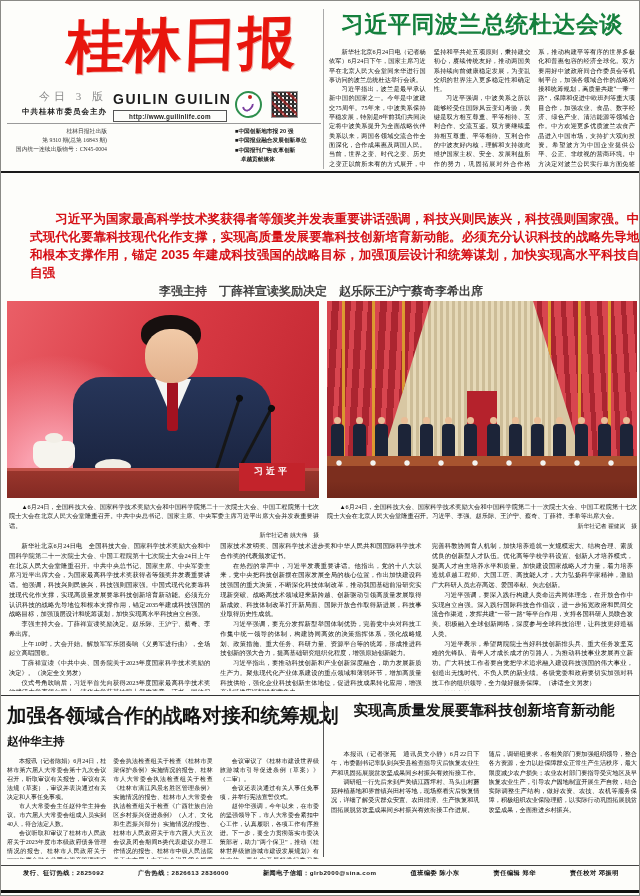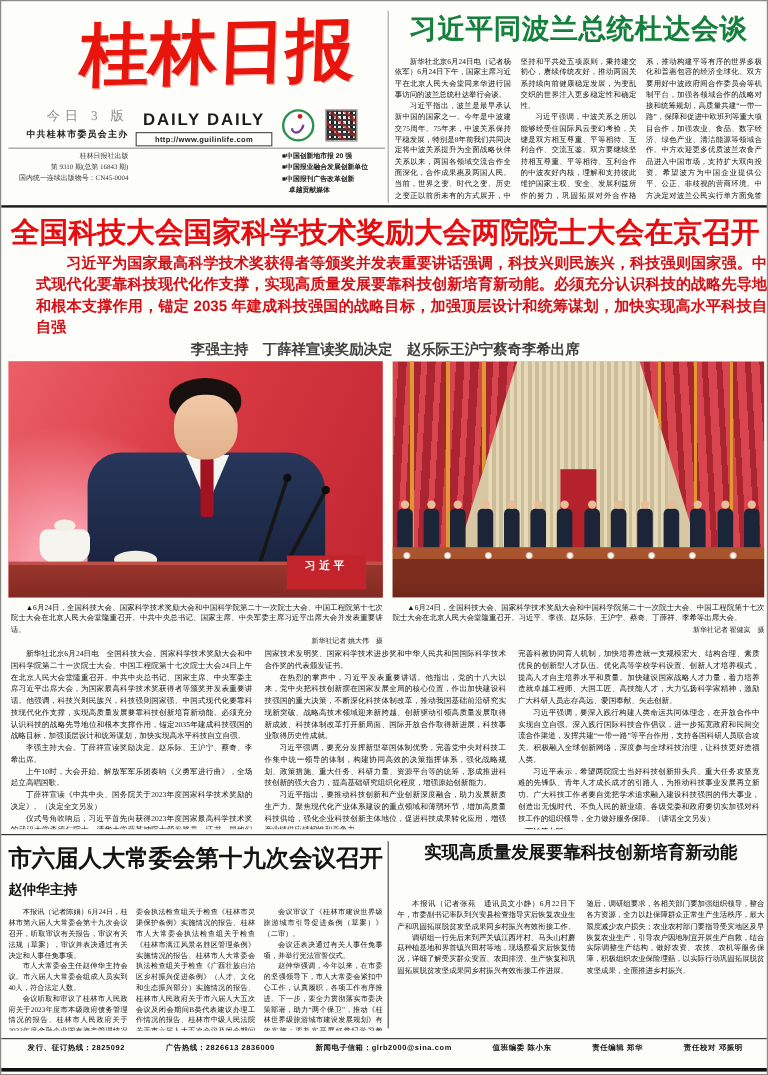--- a/index.html
+++ b/index.html
@@ -148,21 +148,21 @@
     <div class="m-left">
       <div class="edition-note">今日 3 版</div>
       <div class="organizer">中共桂林市委员会主办</div>
     </div>
     <div class="m-pub">
         <p>桂林日报社出版</p>
         <p>第 9310 期(总第 16843 期)</p>
         <p>国内统一连续出版物号：CN45-0004</p>
       </div>
     <div class="m-eng">
-      <div class="eng-name">DAILY DAILY</div>
+      <div class="eng-name">GUILIN GUILIN</div>
       <div class="website-box">http://www.guilinlife.com</div>
     </div>
     <div class="logo-badge"></div>
     <div class="qr"></div>
     <div class="m-line"></div>
     <div class="honors">
         <p>■中国创新地市报 20 强</p>
         <p>■中国报业融合发展创新单位</p>
         <p>■中国报刊广告改革创新</p>
         <p>　卓越贡献媒体</p>
@@ -183,21 +183,20 @@
           <p>习近平强调，中波关系之所以能够经受住国际风云变幻考验，关键是双方相互尊重、平等相待、互利合作、交流互鉴。双方要继续坚持相互尊重、平等相待、互利合作的中波友好内核，理解和支持彼此维护国家主权、安全、发展利益所作的努力，巩固拓展对外合作格局，共同反对阵营对抗，维护亚欧大陆繁荣稳定的国际环</p>
         </div>
       <div class="pcol cont">
           <p>系，推动构建平等有序的世界多极化和普惠包容的经济全球化。双方要用好中波政府间合作委员会等机制平台，加强各领域合作的战略对接和统筹规划，高质量共建“一带一路”，保障和促进中欧班列等重大项目合作，加强农业、食品、数字经济、绿色产业、清洁能源等领域合作。中方欢迎更多优质波兰农食产品进入中国市场，支持扩大双向投资。希望波方为中国企业提供公平、公正、非歧视的营商环境。中方决定对波兰公民实行单方面免签15天政策。（下转第七版）</p>
         </div>
     </div>
   </div>
 
   <div class="hr-top"></div>
 
-  <div class="lead-headline">全国科技大会国家科学技术奖励大会两院院士大会在京召开</div>
   <div class="lead-subhead">习近平为国家最高科学技术奖获得者等颁奖并发表重要讲话强调，科技兴则民族兴，科技强则国家强。中国式现代化要靠科技现代化作支撑，实现高质量发展要靠科技创新培育新动能。必须充分认识科技的战略先导地位和根本支撑作用，锚定 2035 年建成科技强国的战略目标，加强顶层设计和统筹谋划，加快实现高水平科技自立自强</div>
   <div class="lead-byline">李强主持　丁薛祥宣读奖励决定　赵乐际王沪宁蔡奇李希出席</div>
 
   <div class="photo-left">
     <div class="pl-body"></div>
     <div class="pl-shirt"></div>
     <div class="pl-tie"></div>
     <div class="pl-hair"></div>
     <div class="pl-face"></div>
     <div class="pl-mic m1"></div>
@@ -261,21 +260,21 @@
           <p>习近平强调，要深入践行构建人类命运共同体理念，在开放合作中实现自立自强。深入践行国际科技合作倡议，进一步拓宽政府和民间交流合作渠道，发挥共建“一带一路”等平台作用，支持各国科研人员联合攻关。积极融入全球创新网络，深度参与全球科技治理，让科技更好造福人类。</p>
           <p>习近平表示，希望两院院士当好科技创新排头兵、重大任务攻坚克难的先锋队、青年人才成长成才的引路人，为推动科技事业发展再立新功。广大科技工作者要自觉把学术追求融入建设科技强国的伟大事业，创造出无愧时代、不负人民的新业绩。各级党委和政府要切实加强对科技工作的组织领导，全力做好服务保障。（讲话全文另发）</p>
         </div>
       <div class="jump-note">（下转第七版）</div>
     </div>
   </div>
 
   <div class="hr-mid"></div>
 
   <div class="bl">
-    <div class="bl-headline">市六届人大常委会第十九次会议召开</div>
+    <div class="bl-headline">加强各领域合作的战略对接和统筹规划</div>
     <div class="bl-byline">赵仲华主持</div>
     <div class="bl-cols">
       <div class="bcol">
           <p>本报讯（记者陈娟）6月24日，桂林市第六届人大常委会第十九次会议召开，听取审议有关报告，审议有关法规（草案），审议并表决通过有关决定和人事任免事项。</p>
           <p>市人大常委会主任赵仲华主持会议。市六届人大常委会组成人员实到40人，符合法定人数。</p>
           <p>会议听取和审议了桂林市人民政府关于2023年度市本级政府债务管理情况的报告、桂林市人民政府关于2023年度金融企业国有资产管理情况专项报告和关于2023年度国有资产管理情况综合报告、桂林市人民检察院关于全市检察机关民事行政检察工作情况的报告、桂林市人大常</p>
         </div>
       <div class="bcol cont">
           <p>委会执法检查组关于检查《桂林市灵渠保护条例》实施情况的报告、桂林市人大常委会执法检查组关于检查《桂林市漓江风景名胜区管理条例》实施情况的报告、桂林市人大常委会执法检查组关于检查《广西壮族自治区乡村振兴促进条例》（人才、文化和生态振兴部分）实施情况的报告、桂林市人民政府关于市六届人大五次会议及闭会期间B类代表建议办理工作情况的报告、桂林市中级人民法院关于市六届人大五次会议及闭会期间B类代表建议办理工作情况的报告等。</p>
         </div>

